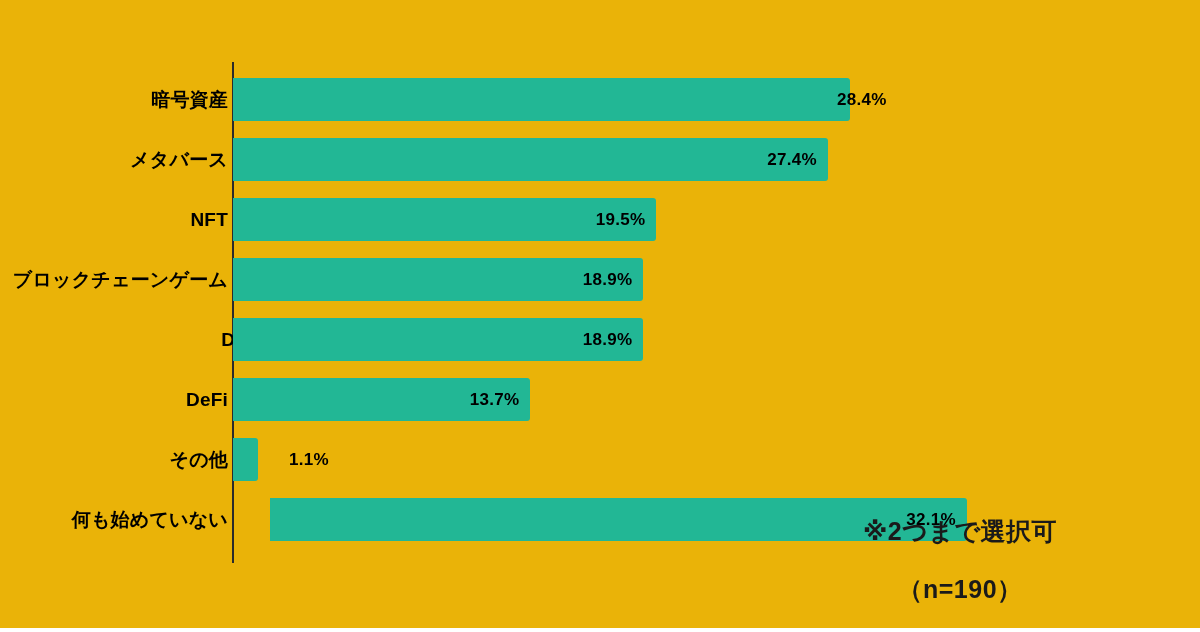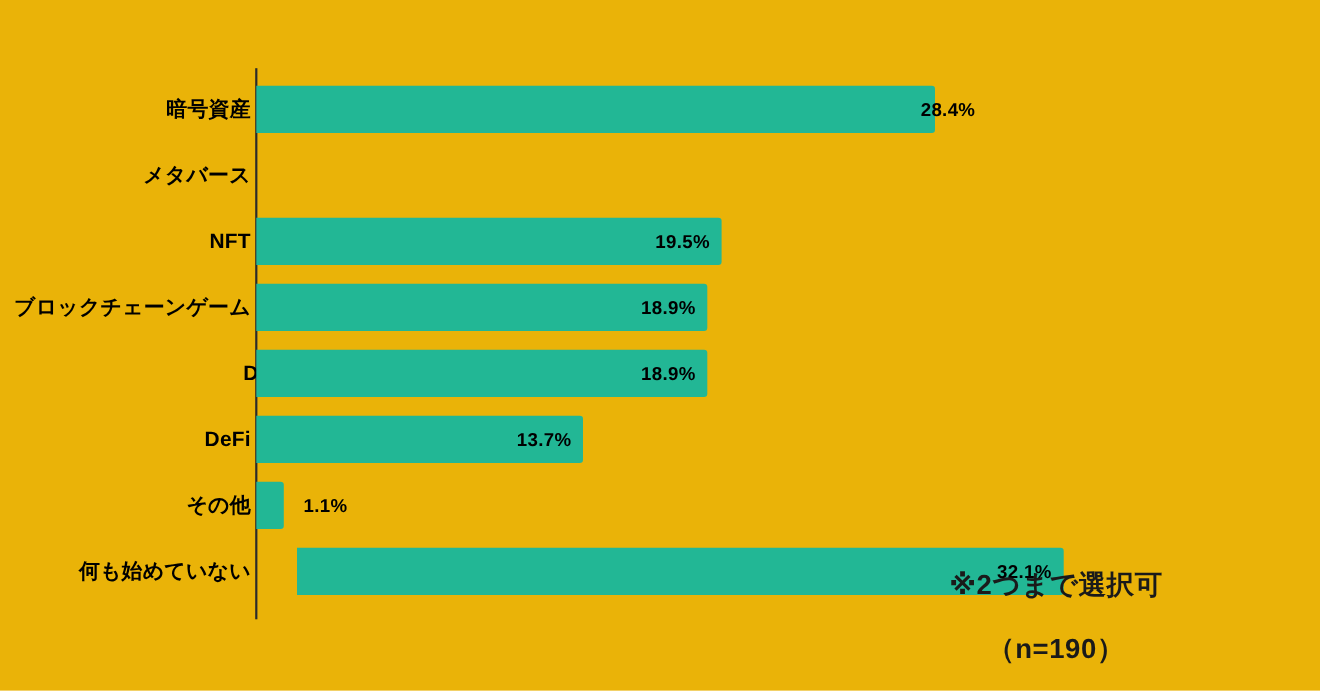--- a/index.html
+++ b/index.html
@@ -87,21 +87,21 @@
     font-weight: 700;
     color: #000000;
     white-space: nowrap;
     letter-spacing: 0.3px;
   }
   .bar-value.inside {
     right: 11px;
   }
   .bar-value.outside {
     left: 100%;
-    margin-left: 18px;
+    margin-left: 31px;
   }
 
   
   .footnote {
     position: absolute;
     right: 30px;
     width: 420px;
     text-align: center;
     font-size: 25px;
     font-weight: 700;
@@ -123,20 +123,24 @@
     <div id="rows">
         <div class="bar-row" style="top: 78px;">
           <div class="cat-label">暗号資産</div>
           <div class="bar-track" style="width: 616.66px; padding-left: 48px;">
             <div class="bar" style="width: 616.66px; background: rgb(34, 183, 149);"></div>
             <div class="bar-value inside">28.4%</div>
           </div>
         </div>
         <div class="bar-row" style="top: 138px;">
           <div class="cat-label">メタバース</div>
+          <div class="bar-track" style="width: 594.947px;">
+            <div class="bar" style="width: 594.947px; background: rgb(34, 183, 149);"></div>
+            <div class="bar-value inside">27.4%</div>
+          </div>
         </div>
         <div class="bar-row" style="top: 198px;">
           <div class="cat-label">NFT</div>
           <div class="bar-track" style="width: 423.411px;">
             <div class="bar" style="width: 423.411px; background: rgb(34, 183, 149);"></div>
             <div class="bar-value inside">19.5%</div>
           </div>
         </div>
         <div class="bar-row" style="top: 258px;">
           <div class="cat-label">ブロックチェーンゲーム</div>

